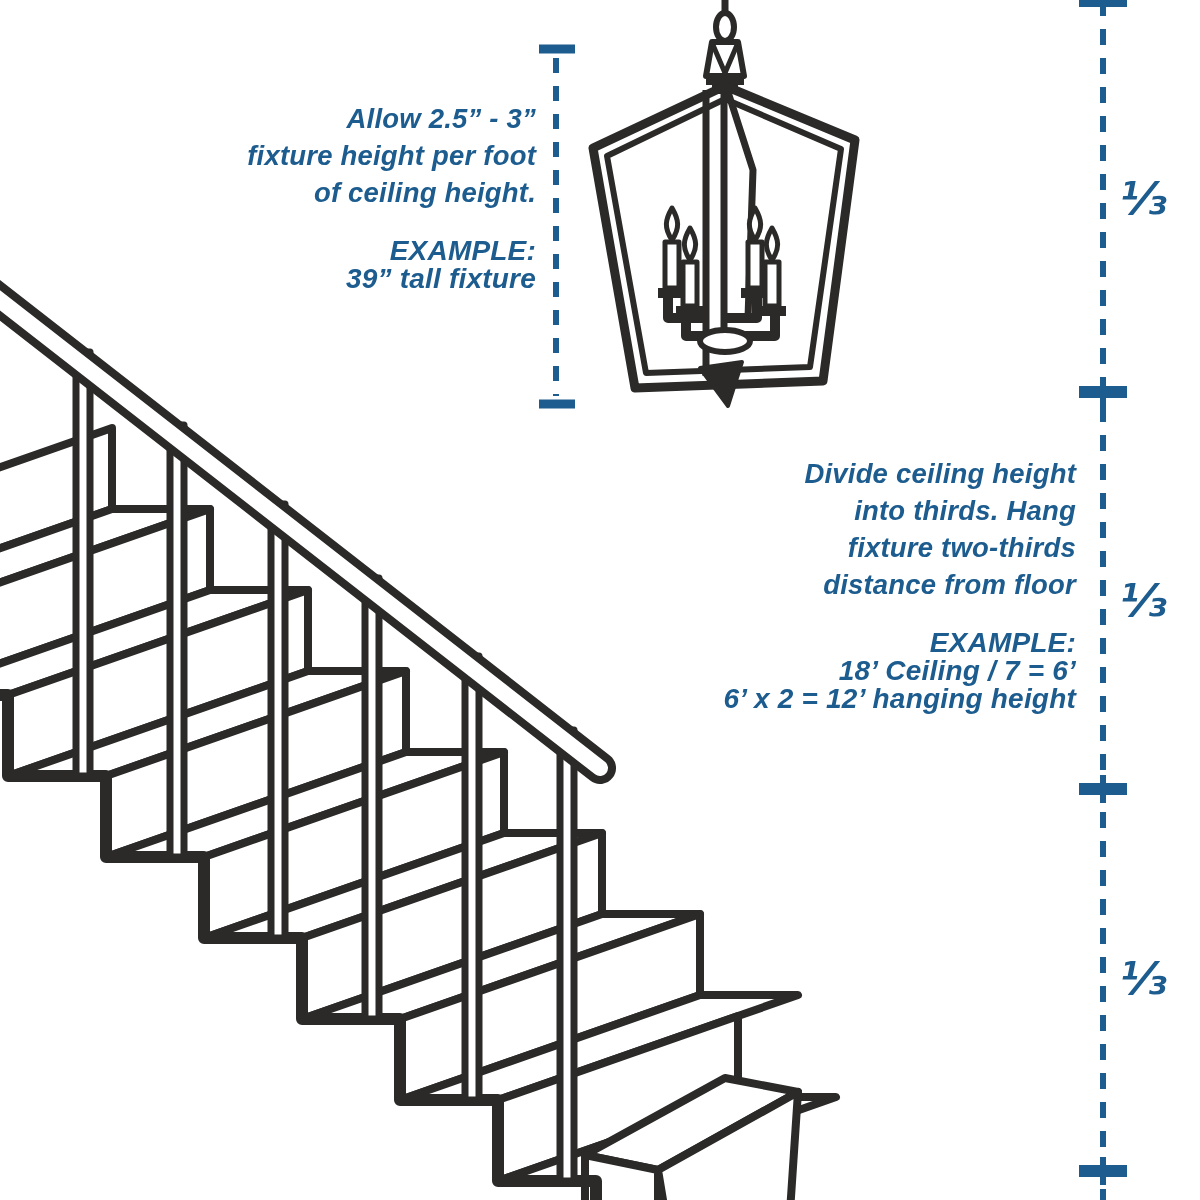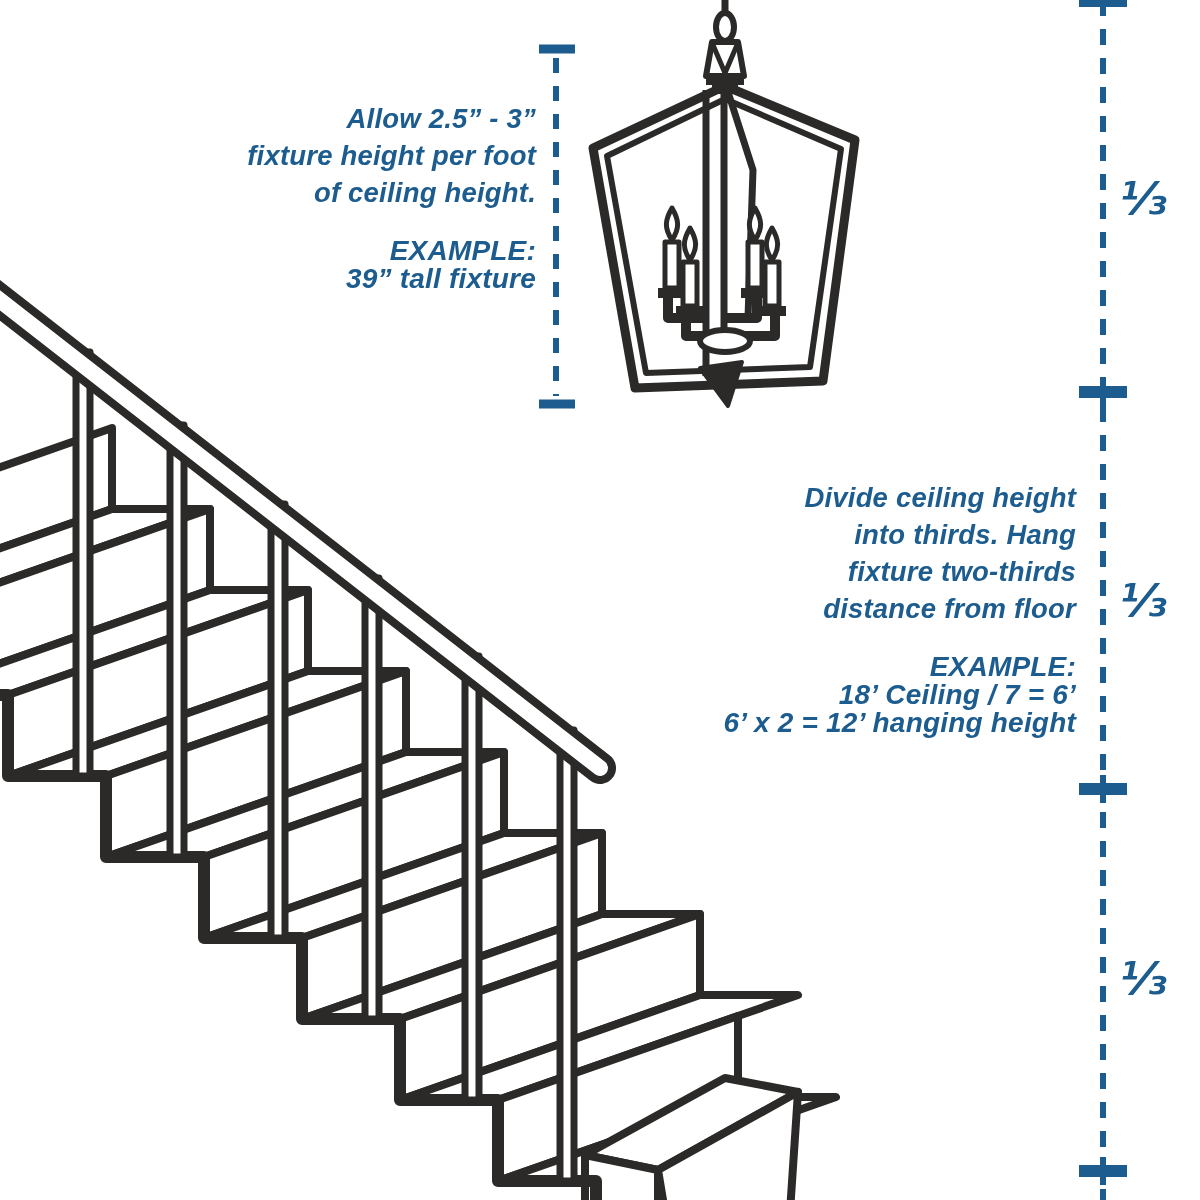--- a/index.html
+++ b/index.html
@@ -8,21 +8,21 @@
     overflow:hidden;font-family:"Liberation Sans",sans-serif;font-style:italic;
   }
   .scene{position:absolute;left:0;top:0;}
   .note{
     position:absolute;color:#1d5c8e;text-align:right;font-weight:700;
   }
   .note .line{font-size:27.5px;line-height:37px;letter-spacing:.2px;}
   .note .ex-head{margin-top:26px;}
   .note .ex-head,.note .ex-line{font-size:28px;line-height:28px;letter-spacing:.2px;}
   .note1{right:664px;top:100px;width:480px;}
-  .note2{right:124px;top:455px;width:480px;margin-top:24px;}
+  .note2{right:124px;top:455px;width:480px;}
   .third{
     position:absolute;left:1120px;color:#1d5c8e;font-weight:700;
     font-size:45px;font-family:"DejaVu Sans",sans-serif;line-height:1;
   }
   .third.t1{top:176px;}
   .third.t2{top:578px;}
   .third.t3{top:956px;}
 </style>
 </head>
 <body>

